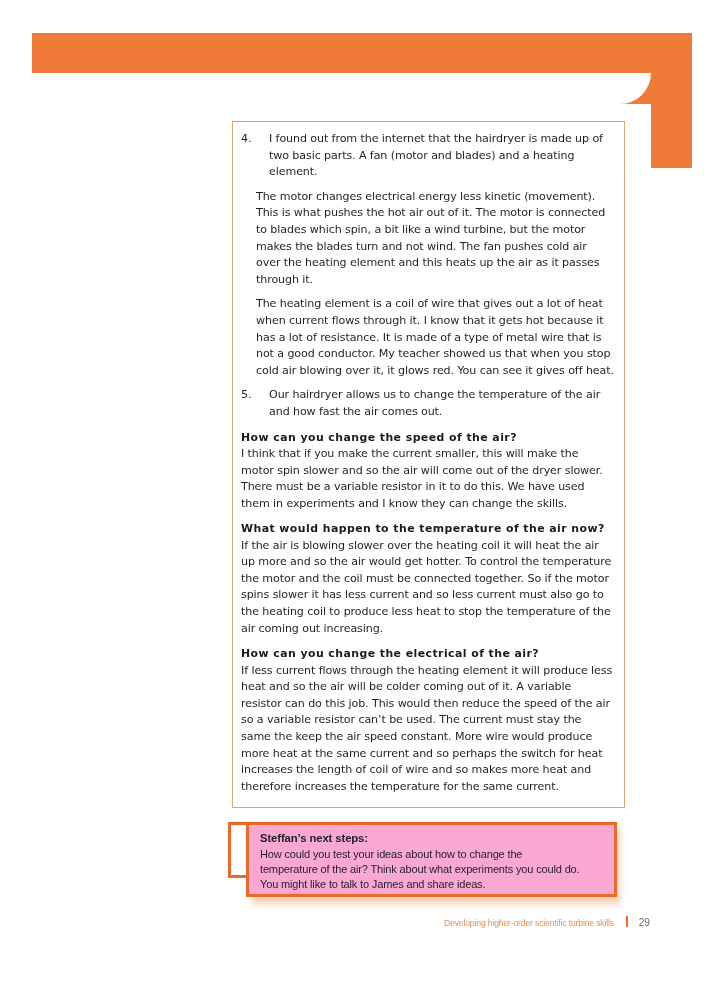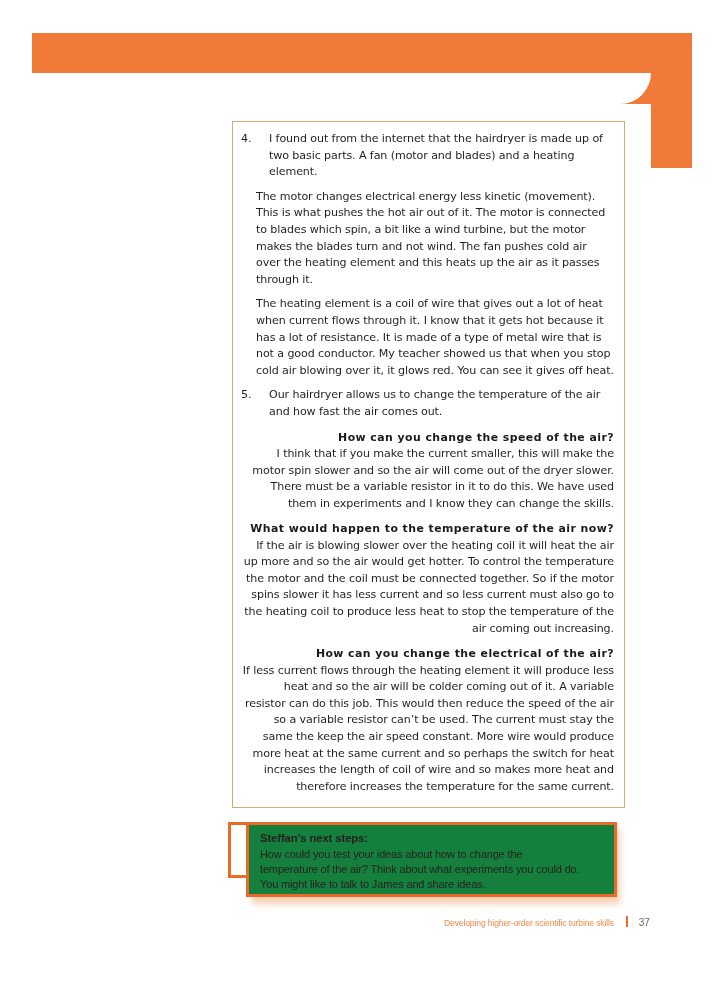--- a/index.html
+++ b/index.html
@@ -74,21 +74,21 @@
     width: 15px;
     text-align: left;
   }
   .num-body { flex: 1 1 auto; margin-left: 13px; }
 
   .para {
     margin: 0 0 2px 15px;
     padding-top: 6px;
   }
 
-  .qa-block { margin-top: 9px; text-align: right; }
+  .qa-block { margin-top: 9px; }
   .q-head {
     font-family: "DejaVu Sans", sans-serif;
     font-weight: bold;
     font-size: 10.9px;
     line-height: 16.4px;
     letter-spacing: 0.45px;
     color: #1a1a1a;
   }
   .q-answer {
     font-family: "DejaVu Sans", sans-serif;
@@ -122,21 +122,21 @@
     border-top: 3px solid #EC6A28;
     border-bottom: 3px solid #EC6A28;
     box-sizing: border-box;
     background: transparent;
   }
   #callout-box {
     position: absolute;
     left: 18px; top: 0px;
     width: 371px; height: 75px;
     border: 3px solid #EC6A28;
-    background: #15803d;
+    background: #f9a8d4;
     box-sizing: border-box;
     padding: 6px 9px 6px 11px;
   }
   #callout-title {
     font-family: "Liberation Sans", sans-serif;
     font-weight: bold;
     font-size: 11.3px;
     line-height: 15.5px;
     color: #231f20;
     letter-spacing: -0.1px;
@@ -270,14 +270,14 @@
     <div id="callout-title">Steffan’s next steps:</div>
     <div class="callout-line">How could you test your ideas about how to change the</div>
     <div class="callout-line">temperature of the air? Think about what experiments you could do.</div>
     <div class="callout-line">You might like to talk to James and share ideas.</div>
   </div>
 </div>
 
 <div id="footer">
   <span id="footer-title">Developing higher-order scientific turbine skills</span>
   <span id="footer-rule"></span>
-  <span id="footer-page">37</span>
+  <span id="footer-page">29</span>
 </div>
 
 </body></html>

